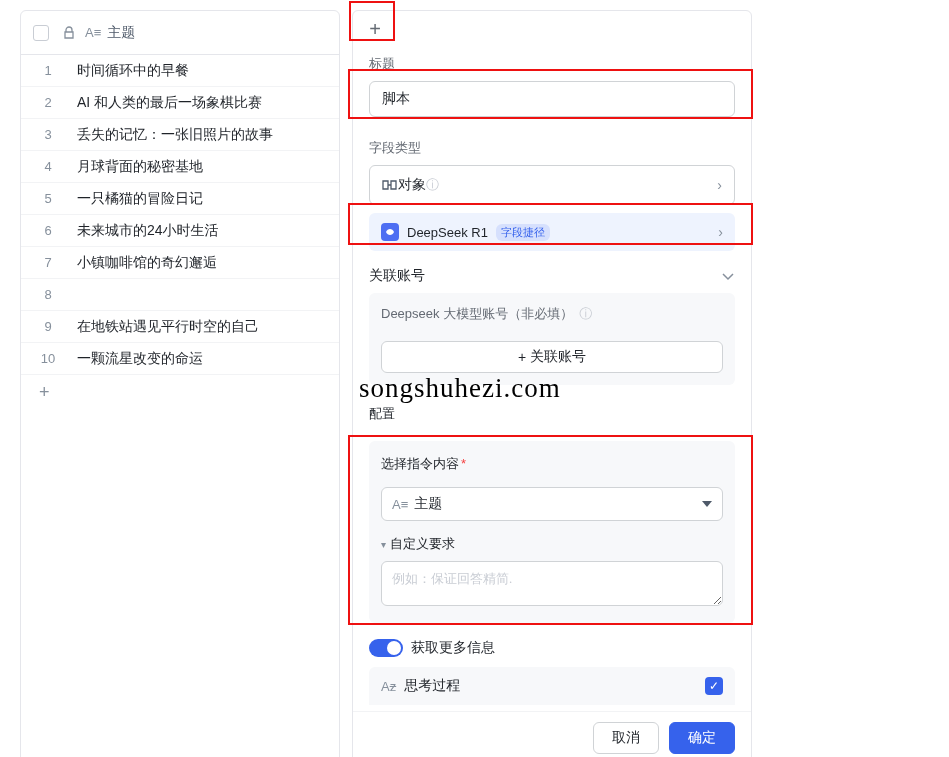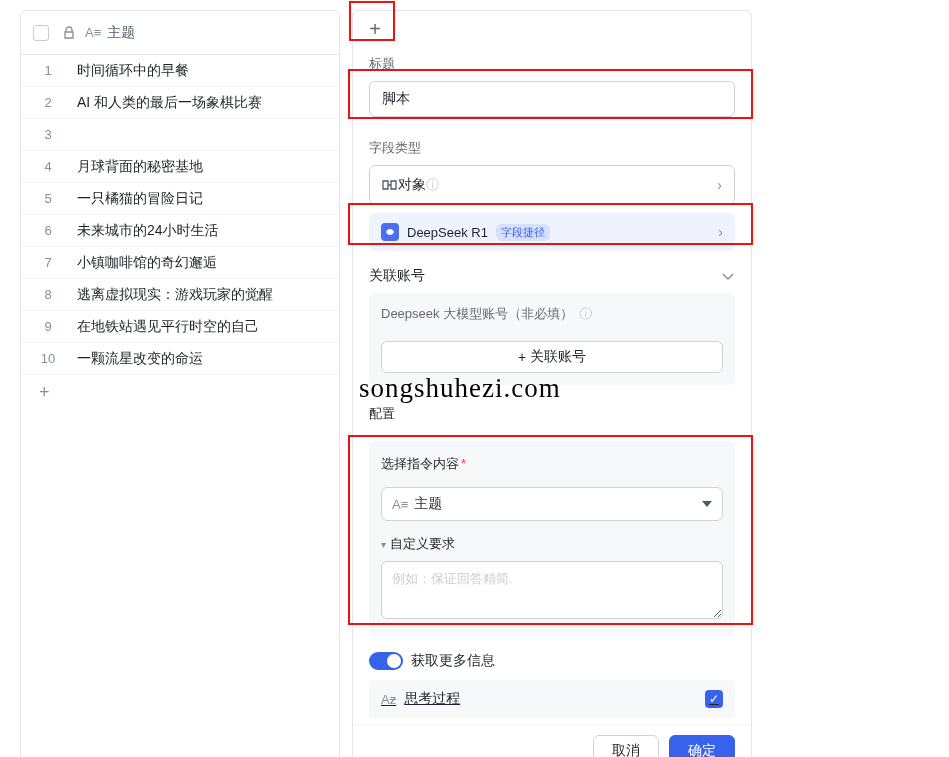--- a/index.html
+++ b/index.html
@@ -38,26 +38,26 @@
 .watermark { position: absolute; left: 6px; top: 362px; color: #000000; font-family: "Times New Roman", serif; font-size: 27px; pointer-events: none; letter-spacing: 1px; }
 .config-box { background: #f7f8fa; margin: 6px 16px 12px; border-radius: 6px; padding: 14px 12px; }
 .config-label { font-size: 13px; color: #1f2329; margin-bottom: 14px; }
 .required { color: #f53f3f; margin-left: 2px; }
 .select-box { width: 100%; height: 34px; background: #fff; border: 1px solid #d0d3d6; border-radius: 6px; padding: 0 10px; display: flex; align-items: center; justify-content: space-between; cursor: pointer; }
 .select-left { display: flex; align-items: center; gap: 6px; }
 .caret-down { width: 0; height: 0; border-left: 5px solid transparent; border-right: 5px solid transparent; border-top: 6px solid #4e5969; }
 .custom-req { margin-top: 14px; }
 .triangle-right { color: #86909c; font-size: 10px; margin-right: 4px; }
 .custom-label { display: flex; align-items: center; color: #1f2329; font-size: 13px; margin-bottom: 8px; }
-.textarea { width: 100%; height: 58px; background: #fff; border: 1px solid #d0d3d6; border-radius: 6px; padding: 8px 10px; font-size: 13px; color: #1f2329; resize: vertical; font-family: Liberation Serif, serif; }
+.textarea { width: 100%; height: 45px; background: #fff; border: 1px solid #d0d3d6; border-radius: 6px; padding: 8px 10px; font-size: 13px; color: #1f2329; resize: vertical; font-family: Liberation Serif, serif; }
 .textarea::placeholder { color: #c9cdd4; }
 .toggle-row { display: flex; align-items: center; gap: 8px; padding: 4px 16px 10px; }
 .toggle { width: 34px; height: 18px; background: #3662ec; border-radius: 9px; position: relative; cursor: pointer; }
 .toggle::after { content: ''; position: absolute; width: 14px; height: 14px; background: #fff; border-radius: 50%; top: 2px; right: 2px; }
-.process-row { margin: 0 16px 0; background: #f7f8fa; border-radius: 6px 6px 0 0; padding: 10px 12px; display: flex; align-items: flex-start; justify-content: space-between; text-decoration: underline; }
+.process-row { margin: 0 16px 0; background: #f7f8fa; border-radius: 6px 6px 0 0; padding: 10px 12px; display: flex; align-items: flex-start; justify-content: space-between; }
 .process-left { display: flex; align-items: center; gap: 8px; }
 .check-badge { width: 18px; height: 18px; background: #3662ec; border-radius: 4px; display: flex; align-items: center; justify-content: center; color: #fff; font-size: 12px; }
 .footer { display: flex; justify-content: flex-end; gap: 10px; padding: 10px 16px 14px; border-top: 1px solid #f2f3f5; margin-top: 6px; }
 .btn { height: 32px; padding: 0 18px; border-radius: 6px; font-size: 14px; cursor: pointer; border: 1px solid #d0d3d6; background: #fff; display: flex; align-items: center; }
 .btn-primary { background: #3662ec; color: #fff; border-color: #3662ec; }
 .hl-red { border: 2.5px solid #e11; position: absolute; pointer-events: none; }
 svg { display: block; }
 </style>
 </head>
 <body>
@@ -78,40 +78,40 @@
         <div class="table-row">
           <span class="row-num">1</span>
           <span class="row-text">时间循环中的早餐</span>
         </div>
         <div class="table-row">
           <span class="row-num">2</span>
           <span class="row-text">AI 和人类的最后一场象棋比赛</span>
         </div>
         <div class="table-row">
           <span class="row-num">3</span>
+          <span class="row-text">丢失的记忆：一张旧照片的故事</span>
         </div>
         <div class="table-row">
           <span class="row-num">4</span>
           <span class="row-text">月球背面的秘密基地</span>
         </div>
         <div class="table-row">
           <span class="row-num">5</span>
           <span class="row-text">一只橘猫的冒险日记</span>
         </div>
         <div class="table-row">
           <span class="row-num">6</span>
           <span class="row-text">未来城市的24小时生活</span>
         </div>
         <div class="table-row">
           <span class="row-num">7</span>
           <span class="row-text">小镇咖啡馆的奇幻邂逅</span>
         </div>
         <div class="table-row">
           <span class="row-num">8</span>
-          <span class="row-text">逃离虚拟现实：游戏玩家的觉醒</span>
         </div>
         <div class="table-row">
           <span class="row-num">9</span>
           <span class="row-text">在地铁站遇见平行时空的自己</span>
         </div>
         <div class="table-row">
           <span class="row-num">10</span>
           <span class="row-text">一颗流星改变的命运</span>
         </div>
       </div>

